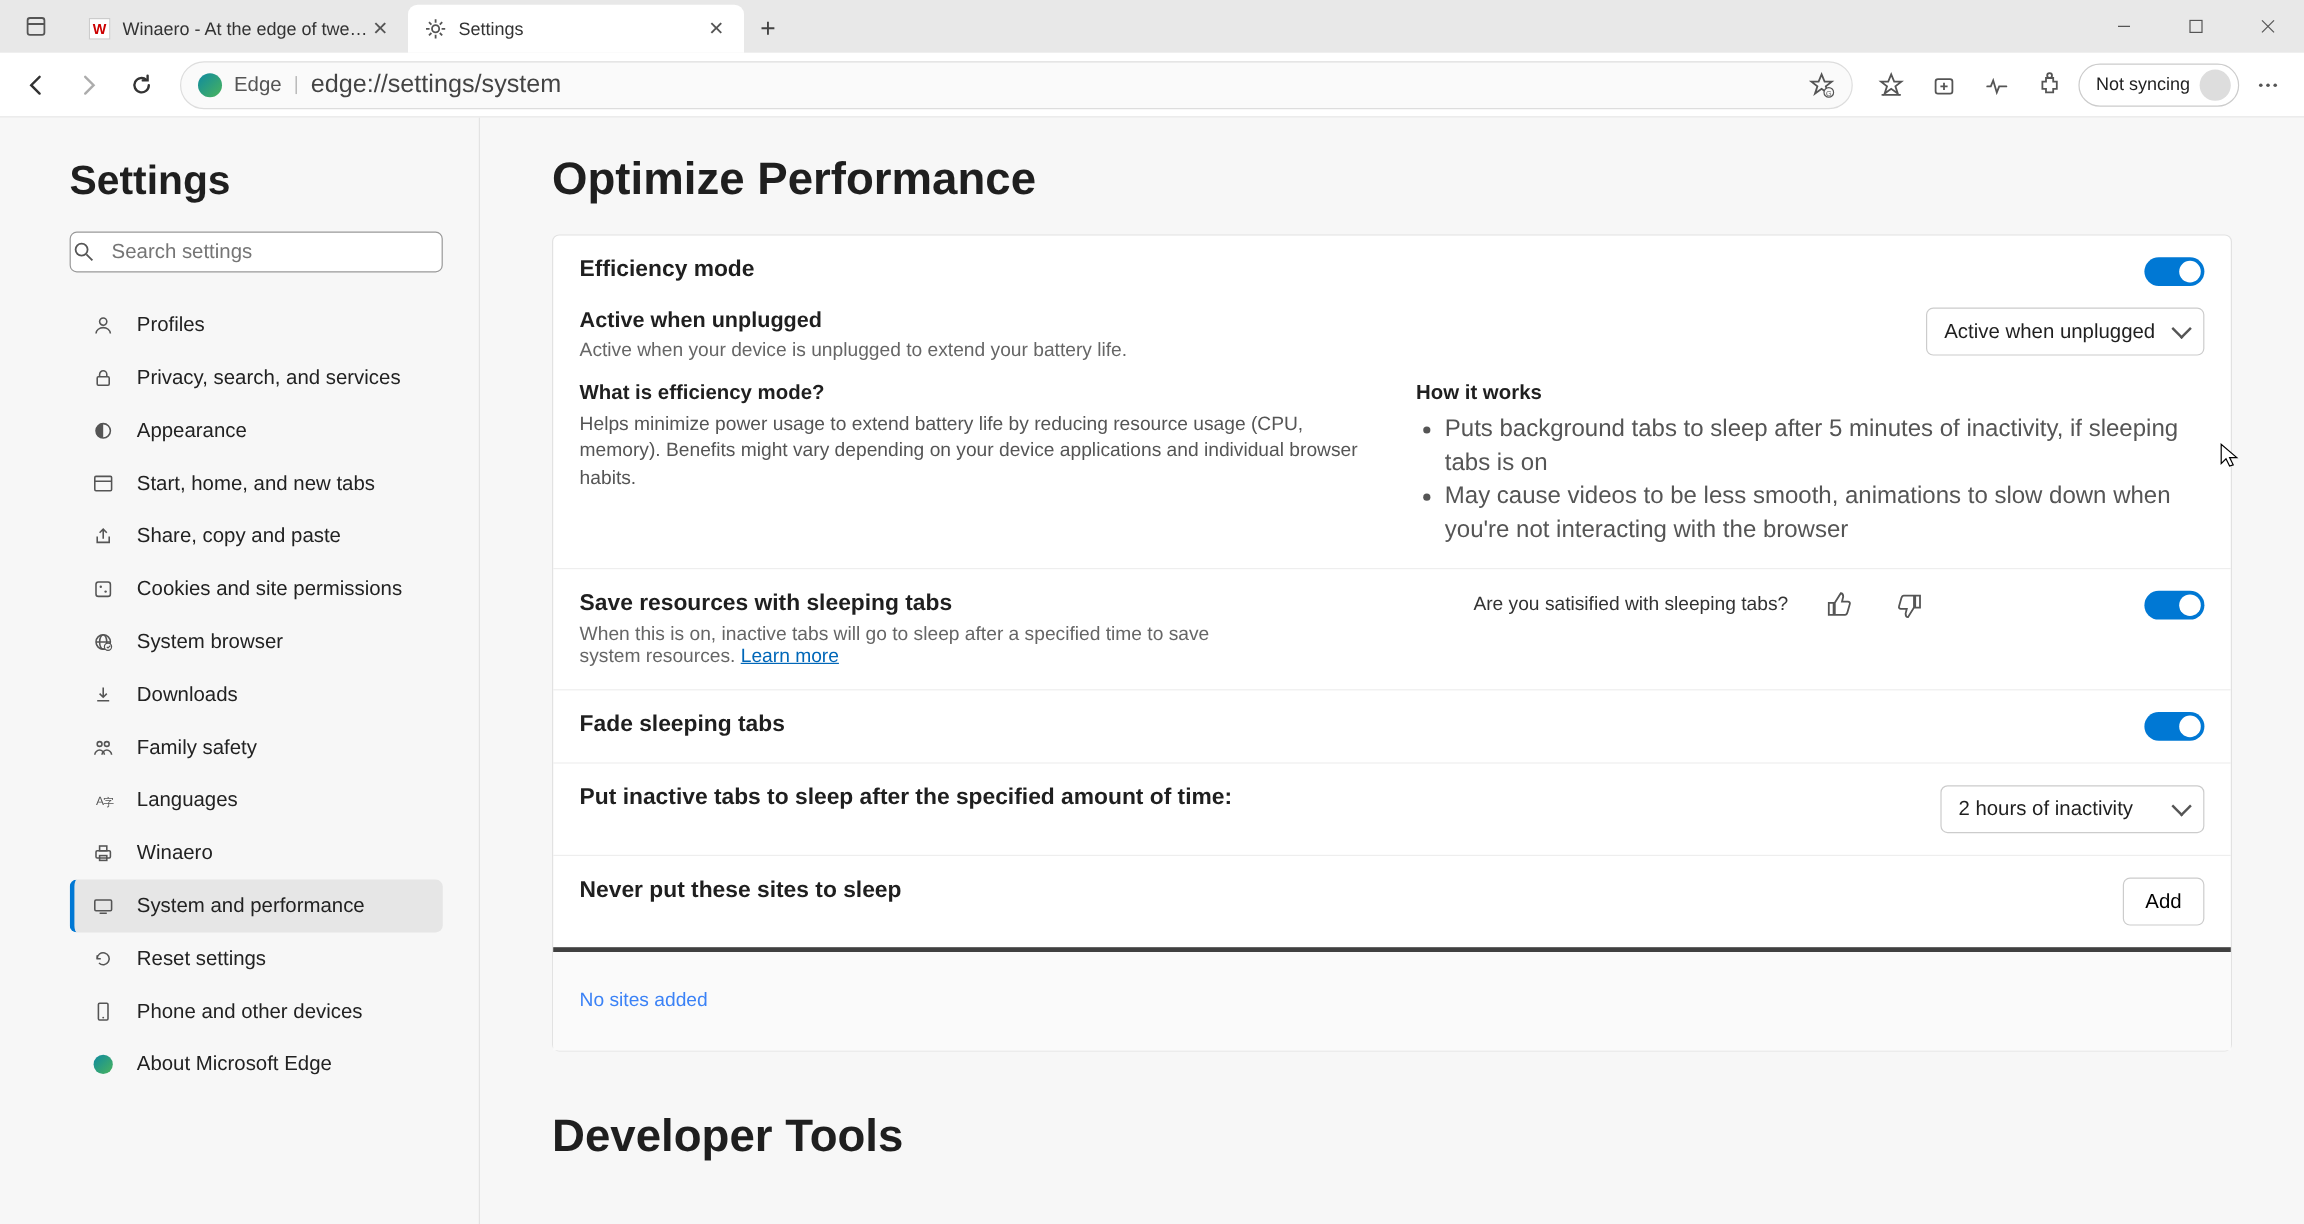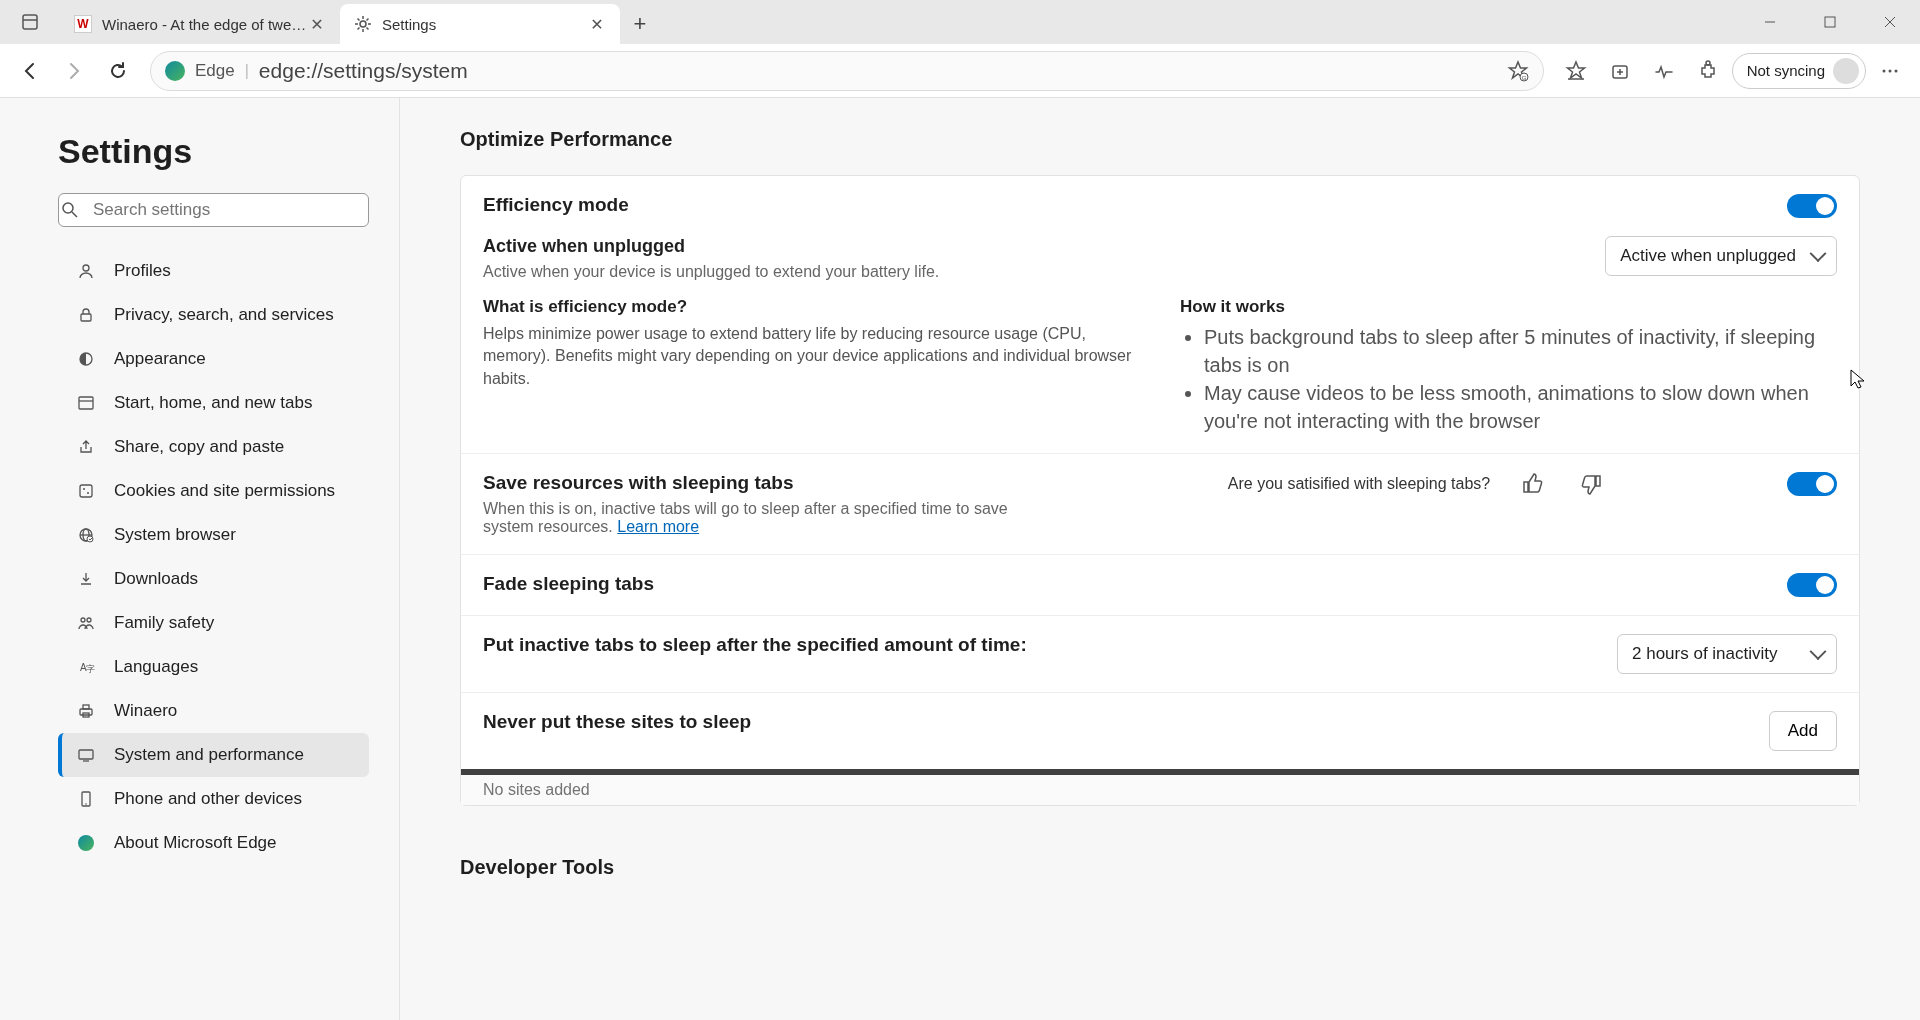--- a/index.html
+++ b/index.html
@@ -34,21 +34,21 @@
 .sidebar { width: 400px; padding: 34px 30px 20px 58px; border-right: 1px solid #e3e3e3; }
 .sidebar h1 { font-size: 34px; font-weight: 600; margin-bottom: 22px; }
 .searchbox { display: flex; align-items: center; height: 34px; border: 1px solid #999; border-radius: 6px; padding: 0 2px; gap: 14px; margin-bottom: 22px; background: #fff; }
 .searchbox input { border: none; outline: none; font-size: 17px; flex: 1; background: transparent; }
 .navlist { list-style: none; }
 .navlist li { display: flex; align-items: center; height: 44px; padding: 0 14px; gap: 18px; font-size: 17px; color: #222; border-radius: 6px; cursor: pointer; border-left: 4px solid transparent; }
 .navlist li.active { background: #e6e6e6; border-left: 4px solid #0078d4; font-weight: 400; }
 .navlist .nicon { width: 20px; height: 20px; display: flex; align-items: center; justify-content: center; color: #555; }
 
 .content { flex: 1; padding: 30px 60px 30px 60px; overflow-y: auto; }
-.content h2 { font-size: 20px; font-weight: 600; margin-bottom: 24px; }
+.content h2 { font-size: 38px; font-weight: 600; margin-bottom: 24px; }
 .card { background: #fff; border: 1px solid #e2e2e2; border-radius: 6px; margin-bottom: 50px; }
 .row { padding: 18px 22px; border-top: 1px solid #eee; position: relative; }
 .row:first-child { border-top: none; }
 .rowhead { display: flex; align-items: flex-start; justify-content: space-between; gap: 20px; }
 .rowtitle { font-size: 19px; font-weight: 600; }
 .rowdesc { font-size: 16px; color: #666; margin-top: 6px; }
 .rowdesc a { color: #0067b8; text-decoration: underline; }
 
 .toggle { width: 50px; height: 24px; background: #0078d4; border-radius: 12px; position: relative; flex-shrink: 0; }
 .toggle::after { content: ""; position: absolute; width: 18px; height: 18px; background: #fff; border-radius: 50%; top: 3px; right: 3px; }
@@ -60,21 +60,21 @@
 .subcol { flex: 1; }
 .subcol h4 { font-size: 17px; font-weight: 600; margin-bottom: 6px; }
 .subcol p { font-size: 16px; color: #555; line-height: 1.4; }
 .subcol ul { padding-left: 24px; font-size: 20px; color: #555; line-height: 1.4; }
 
 .feedback { display: flex; align-items: center; gap: 32px; font-size: 16px; color: #333; }
 .fbicon { width: 24px; height: 24px; color: #555; }
 
 .addbtn { height: 40px; border: 1px solid #ccc; border-radius: 6px; background: #fff; padding: 0 18px; font-size: 17px; }
 
-.nositerow { padding: 6px 22px; color: #737373; font-size: 16px; border-top: 6px solid #404040; background: #fafafa; }
+.nositerow { padding: 32px 22px; color: #3b82f6; font-size: 16px; border-top: 4px solid #404040; background: #fafafa; }
 
 .cursor { position: absolute; top: 270px; right: 50px; width: 22px; height: 22px; }
 
 svg { display: block; }
 </style>
 </head>
 <body>
 
 <div class="titlebar">
   <div class="titlebar-left">
@@ -303,20 +303,29 @@
           <span>Winaero</span>
         </li>
       <li class="active">
           <span class="nicon">
             <svg width="18" height="18" viewBox="0 0 18 18">
               <rect x="2" y="4" width="14" height="9" rx="1" fill="none" stroke="#555" stroke-width="1.3"></rect>
               <line x1="6" y1="15" x2="12" y2="15" stroke="#555" stroke-width="1.3"></line>
             </svg>
           </span>
           <span>System and performance</span>
+        </li>
+      <li>
+          <span class="nicon">
+            <svg width="18" height="18" viewBox="0 0 18 18">
+              <path d="M4 9a5 5 0 1 1 1.5 3.5" fill="none" stroke="#555" stroke-width="1.3"></path>
+              <path d="M4 6v3h3" fill="none" stroke="#555" stroke-width="1.3"></path>
+            </svg>
+          </span>
+          <span>Reset settings</span>
         </li>
       <li>
           <span class="nicon">
             <svg width="18" height="18" viewBox="0 0 18 18">
               <rect x="5" y="2" width="8" height="14" rx="1" fill="none" stroke="#555" stroke-width="1.3"></rect>
               <circle cx="9" cy="14" r="0.8" fill="#555"></circle>
             </svg>
           </span>
           <span>Phone and other devices</span>
         </li>

